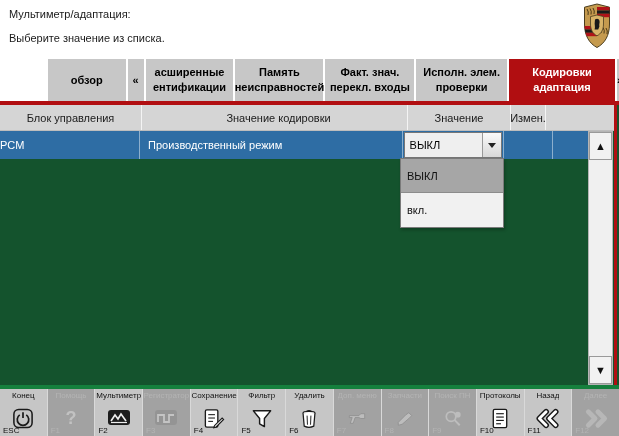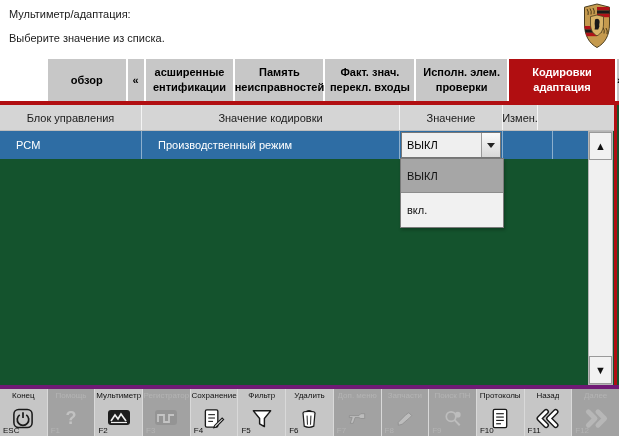--- a/index.html
+++ b/index.html
@@ -25,26 +25,26 @@
 
   .red-line { position:absolute; top:101px; left:0; width:619px; height:4px; background:#b10e11; }
   .right-red { position:absolute; top:103px; right:2px; width:3px; height:284px; background:#b10e11; }
 
   
   .content { position:absolute; top:105px; left:0; width:619px; height:280px; background:#14532d; }
   .thead { position:absolute; top:0; left:0; width:615px; height:26px; display:flex;
            background:#d5d5d5; border-bottom:1px solid #bdbdbd; }
   .th { font-size:11px; color:#1a1a1a; display:flex; align-items:center; justify-content:center;
         border-right:1px solid #f4f4f4; overflow:hidden; }
-  .c1 { width:142px; } .c2 { width:258px; } .c3 { width:103px; } .c4 { width:50px; } .c5 { width:35px; }
+  .c1 { width:142px; } .c2 { width:258px;margin-left:8px; } .c3 { width:103px; } .c4 { width:50px; } .c5 { width:35px; }
   .c6 { flex:1; border-right:none; }
 
   .data-row { position:absolute; top:26px; left:0; width:588px; height:28px; display:flex;
               background:#2e6da4; color:#fff; }
-  .td { font-size:11px; display:flex; align-items:center; padding-left:16px;
+  .td { font-size:11px; display:flex; align-items:center; padding-left:0;
         border-right:1px solid rgba(255,255,255,.45); overflow:hidden; }
   .td.c3 { padding:0; }
 
   
   .combo { margin:1px; width:101px; height:26px; background:#efefef; border:1px solid #777;
            display:flex; align-items:stretch; color:#000; }
   .combo-value { flex:1; font-size:11px; display:flex; align-items:center; padding-left:5px; }
   .combo-btn { width:19px; background:linear-gradient(#fafafa,#d8d8d8); border-left:1px solid #999;
                display:flex; align-items:center; justify-content:center; }
   .caret-down { width:0; height:0; border-left:4px solid transparent; border-right:4px solid transparent;
@@ -60,21 +60,21 @@
   
   .vscroll { position:absolute; top:26px; left:588px; width:25px; height:254px; background:#f0f0f0;
              border:1px solid #b5b5b5; }
   .sc-btn { position:absolute; left:0; width:23px; height:28px; background:#f2f2f2;
             border:1px solid #9a9a9a; display:flex; align-items:center; justify-content:center;
             font-size:11px; color:#111; }
   .sc-up { top:0; } .sc-down { bottom:0; }
 
   
   .toolbar { position:absolute; bottom:0; left:0; width:619px; height:51px;
-             border-top:4px solid #701a75; background:#d9d9d9; display:flex; gap:1px; }
+             border-top:4px solid #15803d; background:#d9d9d9; display:flex; gap:1px; }
   .fkey { flex:1; position:relative; display:flex; flex-direction:column; align-items:center; }
   .fkey.on  { background:#c6c6c6; }
   .fkey.off { background:#a2a2a2; }
   .fkey-label { font-size:8px; margin-top:2px; color:#111; white-space:nowrap; max-width:46px; overflow:hidden; }
   .fkey.off .fkey-label { color:#b4b4b4; }
   .fkey-icon { flex:1; display:flex; align-items:center; justify-content:center; }
   .fkey-key { position:absolute; bottom:1px; left:3px; font-size:8px; color:#111; }
   .fkey.off .fkey-key { color:#b4b4b4; }
   .qmark { font-size:18px; font-weight:bold; color:#c2c2c2; }
 </style>

